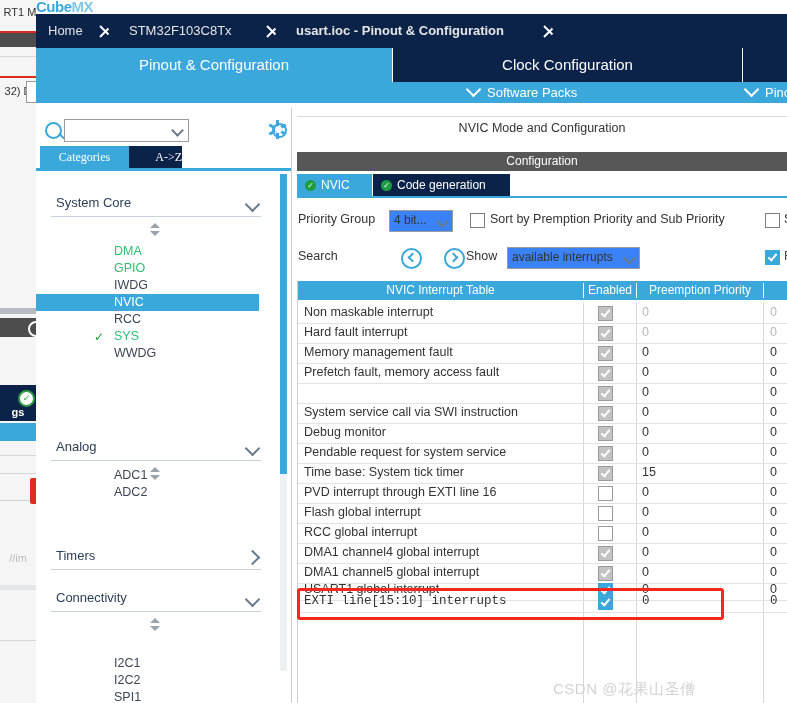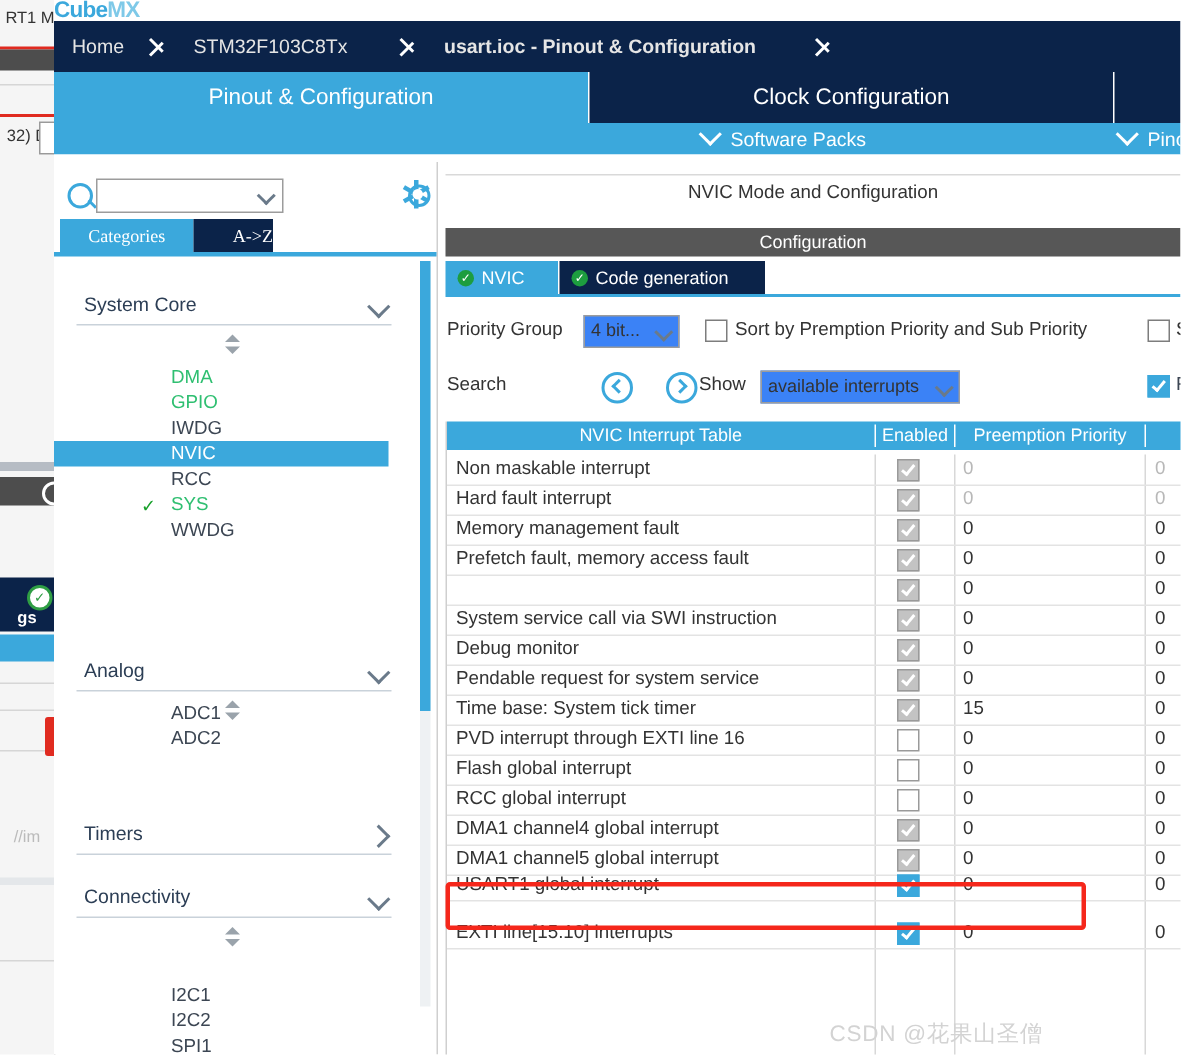--- a/index.html
+++ b/index.html
@@ -441,21 +441,21 @@
             <span class="rchk ro"></span>
             <span class="p1 norm">0</span>
             <span class="p2 norm">0</span>
           </div>
         <div class="trow" style="top:277px;">
             <span class="nm">USART1 global interrupt</span>
             <span class="rchk on"></span>
             <span class="p1 norm">0</span>
             <span class="p2 norm">0</span>
           </div>
-        <div class="trow" style="top:309px;">
+        <div class="trow" style="top:289px;font-family:Liberation Mono, monospace;">
             <span class="nm">EXTI line[15:10] interrupts</span>
             <span class="rchk on"></span>
             <span class="p1 norm">0</span>
             <span class="p2 norm">0</span>
           </div>
       </div>
 
     </div>
 
   </div>

